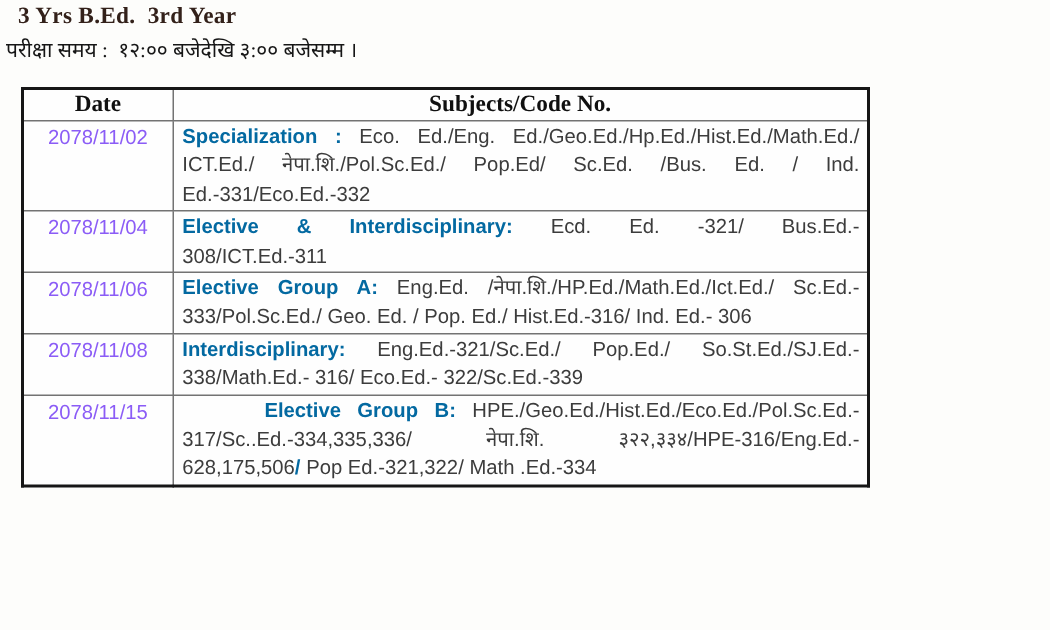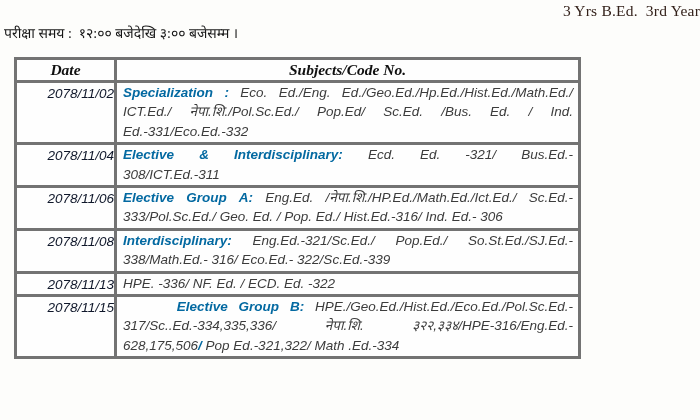--- a/index.html
+++ b/index.html
@@ -4,63 +4,61 @@
 <style>
   html,body{margin:0;padding:0;}
   body{
     width:700px;height:420px;overflow:hidden;
     background:#fdfdfb;
     font-family:"Liberation Sans",sans-serif;
     position:relative;
   }
   .page-title{
     font-family:"Liberation Serif",serif;
-    font-weight:normal;
+    font-weight:bold;
     font-size:15.5px;
     color:#33211a;
     white-space:pre;
     padding:2px 0 0 12px;
     letter-spacing:.2px;
-    text-align:right;
   }
   .subtitle{
     font-family:"Liberation Serif",serif;
     font-size:14px;
     color:#161616;
     white-space:pre;
     padding:3px 12px 0 4px;
   }
   table.schedule{
     border-collapse:collapse;
     table-layout:fixed;
     width:564px;
     margin:15px 0 0 14px;
     background:#fefefe;
     border:2px solid #161616;
   }
   table.schedule th, table.schedule td{
-    border:3px solid #737373;
-    font-style:italic;
+    border:1px solid #737373;
   }
   table.schedule th{
     font-family:"Liberation Serif",serif;
     font-weight:bold;
     font-size:15.5px;
     color:#101010;
     height:20px;
     padding:0;
     text-align:center;
   }
   col.c-date{width:100px;}
   col.c-subj{width:464px;}
   td{vertical-align:top;padding:0;}
   td.date{
-    text-align:right;
+    text-align:center;
     font-size:13.5px;
-    color:#0f172a;
+    color:#8b5cf6;
     padding-top:2px;
     line-height:17px;
   }
   td.subjects{
     padding:0 5px 1px 6px;
     font-size:13.5px;
     color:#3c3c3c;
     line-height:19.4px;
   }
   .line{
@@ -118,26 +116,20 @@
         </td>
   </tr>
       <tr>
     <td class="date">2078/11/08</td>
     <td class="subjects">
           <div class="line"><span class="b">Interdisciplinary: </span><span>Eng.Ed.-321/Sc.Ed./ Pop.Ed./ So.St.Ed./SJ.Ed.-</span></div>
           <div class="line"><span>338/Math.Ed.- 316/ Eco.Ed.- 322/Sc.Ed.-339</span></div>
         </td>
   </tr>
       <tr>
-    <td class="date">2078/11/13</td>
-    <td class="subjects">
-          <div class="line"><span>HPE. -336/ NF. Ed. / ECD. Ed. -322</span></div>
-        </td>
-  </tr>
-      <tr>
     <td class="date">2078/11/15</td>
     <td class="subjects">
           <div class="line"><span class="b">&nbsp;&nbsp;&nbsp;&nbsp;&nbsp;Elective Group B: </span><span>HPE./Geo.Ed./Hist.Ed./Eco.Ed./Pol.Sc.Ed.-</span></div>
           <div class="line"><span>317/Sc..Ed.-334,335,336/ नेपा.शि. ३२२,३३४/HPE-316/Eng.Ed.-</span></div>
           <div class="line"><span>628,175,506</span><span class="b">/</span><span> Pop Ed.-321,322/ Math .Ed.-334</span></div>
         </td>
   </tr>
     </tbody>
 </table>
 

